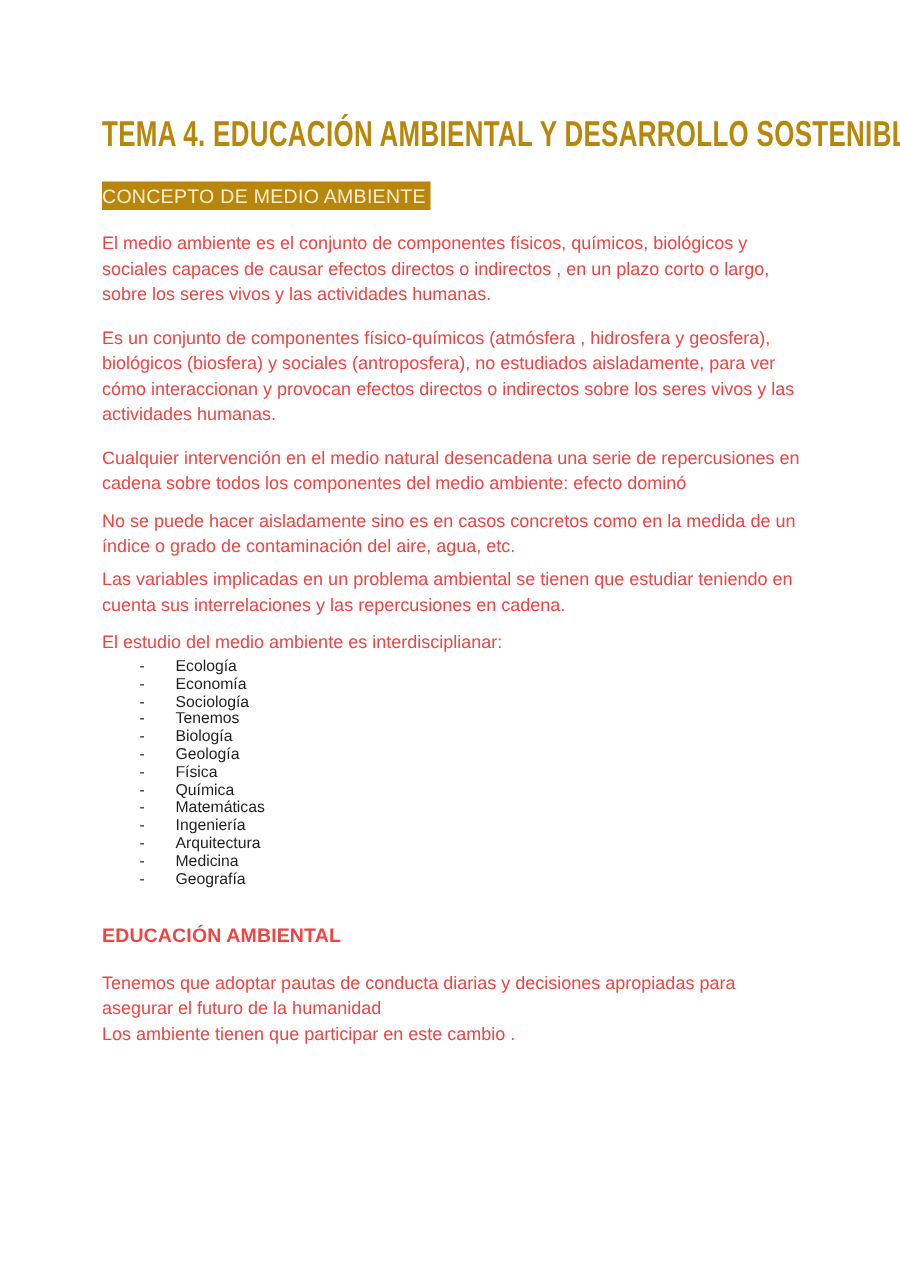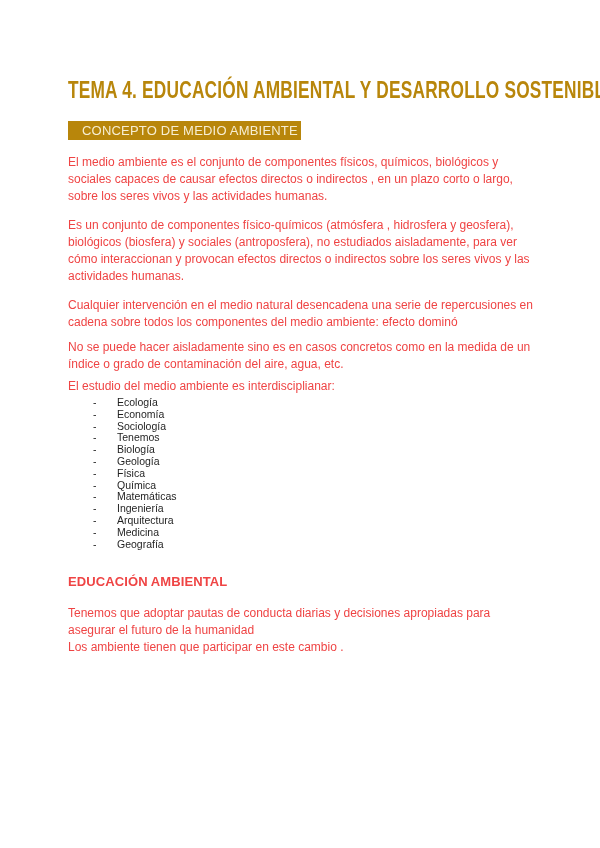--- a/index.html
+++ b/index.html
@@ -34,21 +34,21 @@
     transform-origin: 0 50%;
     letter-spacing: 0.3px;
     color: #b8860b;
   }
   .hl-heading {
     display: inline-block;
     background: #b8860b;
     color: #f7eed2;
     font-size: 13px;
     line-height: 15px;
-    padding: 2px 3px 2px 14px;
+    padding: 2px 3px 2px 0;
     margin: 0 0 14px 0;
     letter-spacing: 0.2px;
   }
   .block { margin-bottom: 0; }
   p {
     margin: 0 0 12px 0;
     font-size: 12px;
     line-height: 17px;
     color: #ef4444;
   }
@@ -89,20 +89,21 @@
 
   <div class="block">
     <div class="hl-heading">CONCEPTO DE MEDIO AMBIENTE</div>
     <p>El medio ambiente es el conjunto de componentes físicos, químicos, biológicos y sociales capaces de causar efectos directos o indirectos , en un plazo corto o largo, sobre los seres vivos y las actividades humanas.</p>
     <p>Es un conjunto de componentes físico-químicos (atmósfera , hidrosfera y geosfera), biológicos (biosfera) y sociales (antroposfera), no estudiados aisladamente, para ver cómo interaccionan y provocan efectos directos o indirectos sobre los seres vivos y las actividades humanas.</p>
     <p class="gap-med">Cualquier intervención en el medio natural desencadena una serie de repercusiones en cadena sobre todos los componentes del medio ambiente: efecto dominó</p>
   </div>
 
   <div class="block">
     <p class="gap-sm">No se puede hacer aisladamente sino es en casos concretos como en la medida de un índice o grado de contaminación del aire, agua, etc.</p>
+    <p class="gap-med">Las variables implicadas en un problema ambiental se tienen que estudiar teniendo en cuenta sus interrelaciones y las repercusiones en cadena.</p>
     <p class="list-intro">El estudio del medio ambiente es interdisciplianar:</p>
     <ul class="disciplines">
         <li>
           <span class="dash">-</span>
           <span>Ecología</span>
         </li>
         <li>
           <span class="dash">-</span>
           <span>Economía</span>
         </li>

